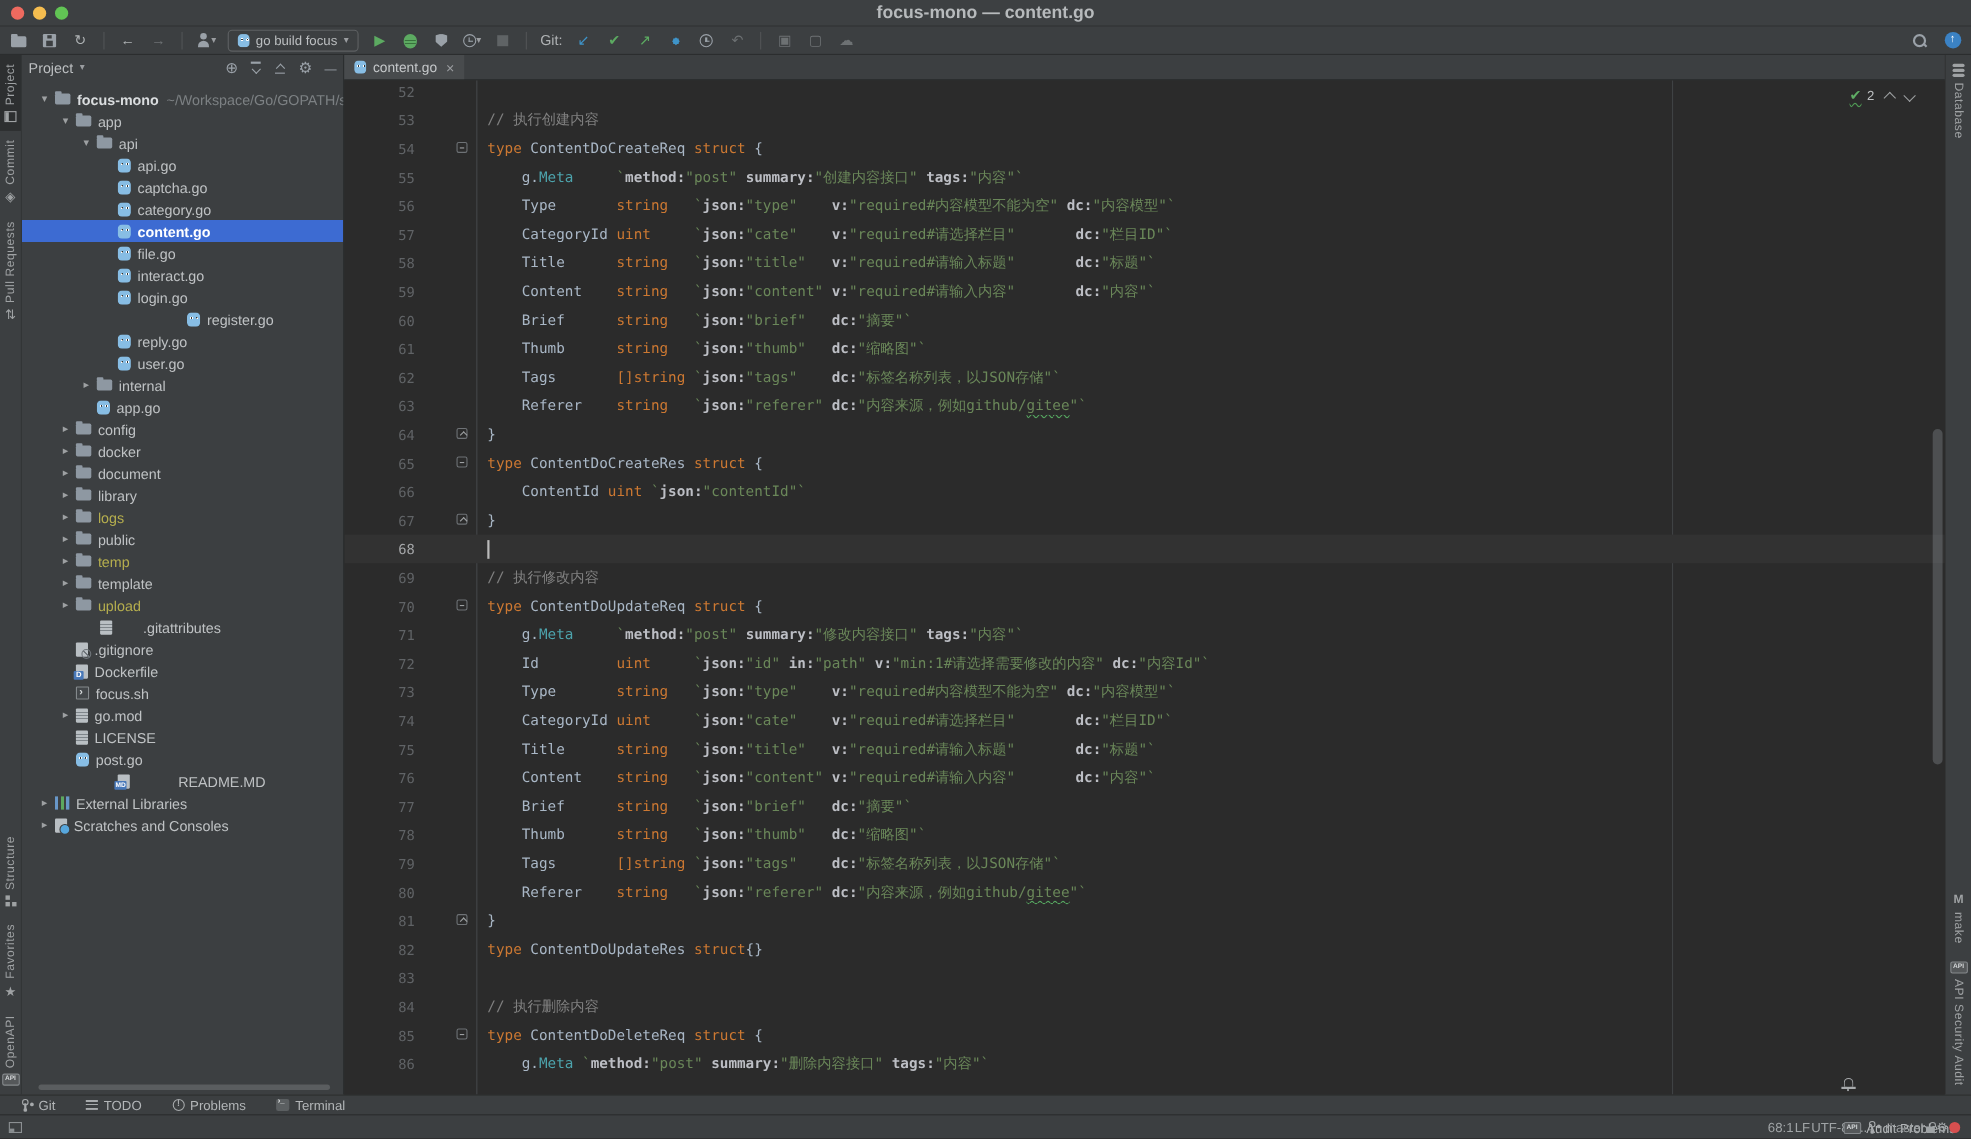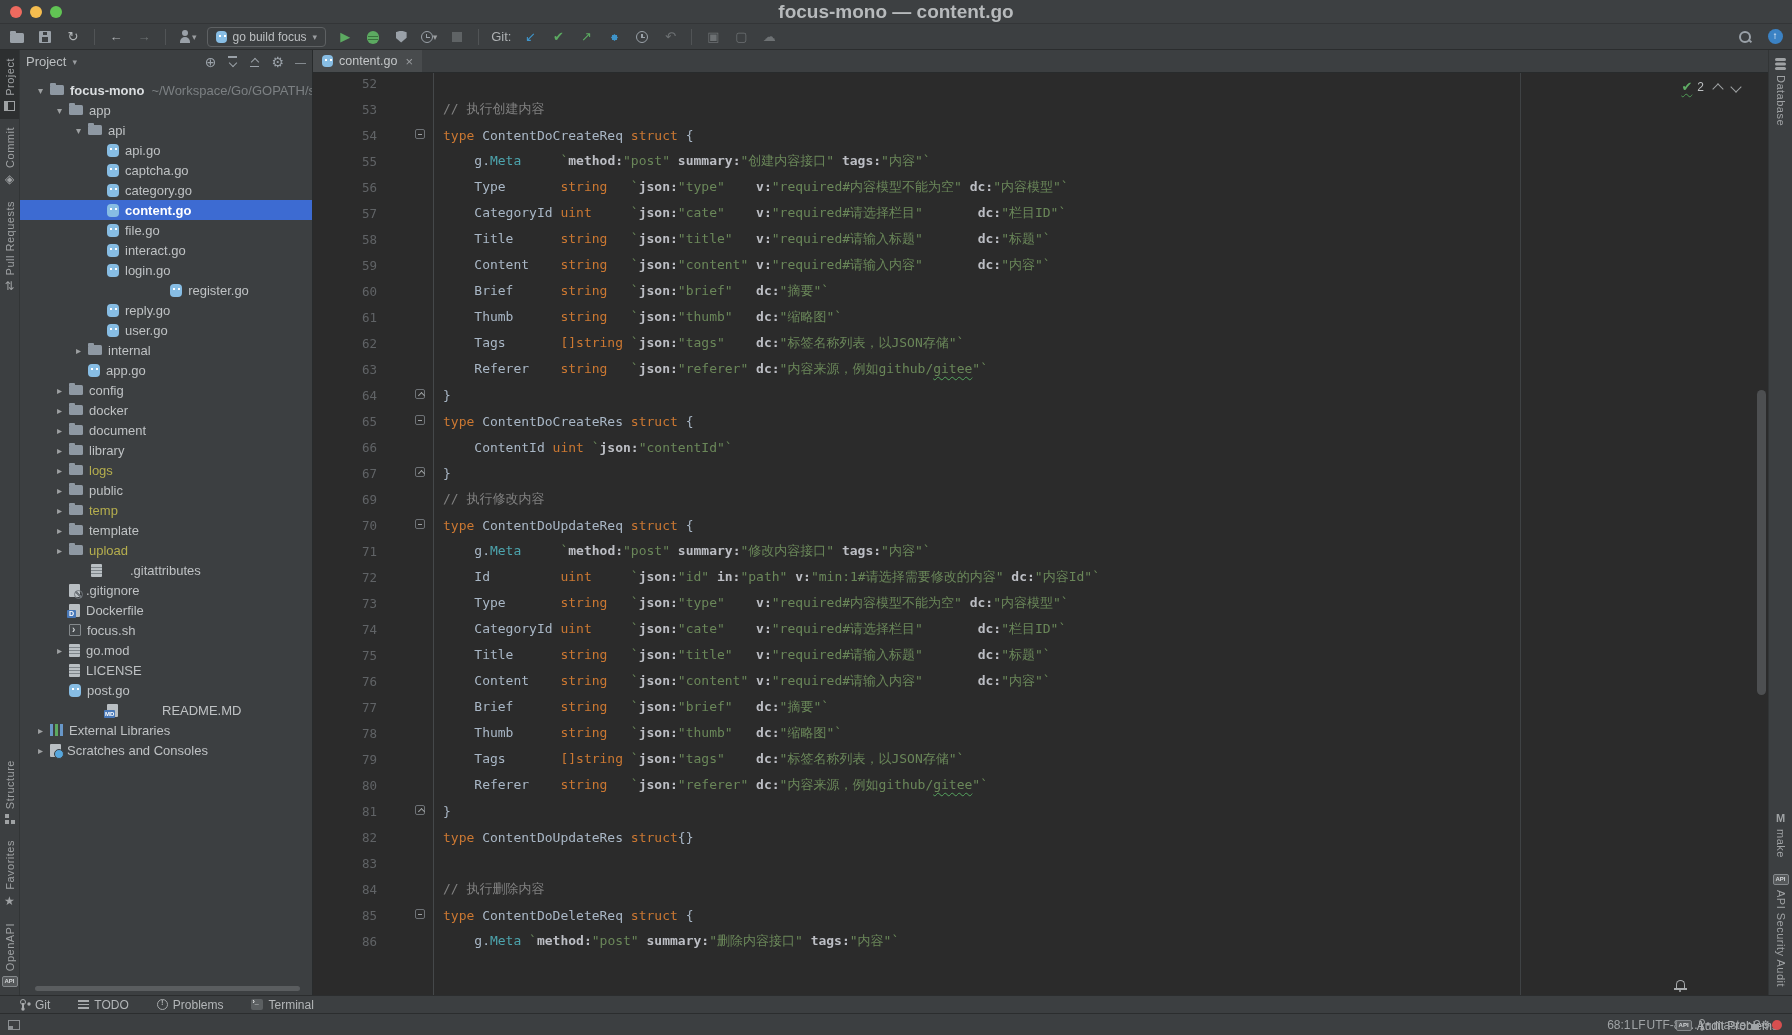--- a/index.html
+++ b/index.html
@@ -6,21 +6,21 @@
   html,body { width:1792px; height:1035px; overflow:hidden; background:#2b2b2b;
     font-family:"Liberation Sans","DejaVu Sans",sans-serif; -webkit-font-smoothing:antialiased; }
 
   
   .titlebar { height:24px; background:#3d4042; display:flex; align-items:center; position:relative;
     border-bottom:1px solid #333537; }
   .traffic { display:flex; gap:8px; margin-left:10px; }
   .tl { width:12px; height:12px; border-radius:50%; }
   .tl.red{background:#ee6a5f}.tl.yel{background:#f5bd4f}.tl.grn{background:#61c454}
   .win-title { position:absolute; left:0; right:0; text-align:center; color:#b7babc;
-    font-size:19px; font-weight:bold; pointer-events:none; }
+    font-size:16px; font-weight:bold; pointer-events:none; }
 
   
   .toolbar { height:26px; background:#3c3f41; border-bottom:1px solid #2b2d2e;
     display:flex; align-items:center; padding:0 8px; gap:10px; color:#afb3b5; font-size:13px; }
   .tb-sep { width:1px; height:16px; background:#515456; margin:0 2px; }
   .tbtn { display:flex; align-items:center; justify-content:center; min-width:18px; height:20px; cursor:default; }
   .dim { color:#6d7173 !important; }
   .grn-ic { color:#5caa61 !important; }
   .blu-ic { color:#3f94c9 !important; }
   .runcfg { display:flex; align-items:center; gap:6px; border:1px solid #5e6163; border-radius:4px;
@@ -563,20 +563,21 @@
           <div class="code-line"><span class="lnum">58</span><span class="foldcol"></span><span class="ctext"><span class="tk-n">    Title      </span><span class="tk-t">string</span><span class="tk-n">   </span><span class="tk-b">`</span><span class="tk-g">json:</span><span class="tk-s">"title"</span><span class="tk-n">   </span><span class="tk-g">v:</span><span class="tk-s">"required#请输入标题"</span><span class="tk-n">       </span><span class="tk-g">dc:</span><span class="tk-s">"标题"</span><span class="tk-b">`</span></span></div>
           <div class="code-line"><span class="lnum">59</span><span class="foldcol"></span><span class="ctext"><span class="tk-n">    Content    </span><span class="tk-t">string</span><span class="tk-n">   </span><span class="tk-b">`</span><span class="tk-g">json:</span><span class="tk-s">"content"</span><span class="tk-n"> </span><span class="tk-g">v:</span><span class="tk-s">"required#请输入内容"</span><span class="tk-n">       </span><span class="tk-g">dc:</span><span class="tk-s">"内容"</span><span class="tk-b">`</span></span></div>
           <div class="code-line"><span class="lnum">60</span><span class="foldcol"></span><span class="ctext"><span class="tk-n">    Brief      </span><span class="tk-t">string</span><span class="tk-n">   </span><span class="tk-b">`</span><span class="tk-g">json:</span><span class="tk-s">"brief"</span><span class="tk-n">   </span><span class="tk-g">dc:</span><span class="tk-s">"摘要"</span><span class="tk-b">`</span></span></div>
           <div class="code-line"><span class="lnum">61</span><span class="foldcol"></span><span class="ctext"><span class="tk-n">    Thumb      </span><span class="tk-t">string</span><span class="tk-n">   </span><span class="tk-b">`</span><span class="tk-g">json:</span><span class="tk-s">"thumb"</span><span class="tk-n">   </span><span class="tk-g">dc:</span><span class="tk-s">"缩略图"</span><span class="tk-b">`</span></span></div>
           <div class="code-line"><span class="lnum">62</span><span class="foldcol"></span><span class="ctext"><span class="tk-n">    Tags       </span><span class="tk-t">[]string</span><span class="tk-n"> </span><span class="tk-b">`</span><span class="tk-g">json:</span><span class="tk-s">"tags"</span><span class="tk-n">    </span><span class="tk-g">dc:</span><span class="tk-s">"标签名称列表，以JSON存储"</span><span class="tk-b">`</span></span></div>
           <div class="code-line"><span class="lnum">63</span><span class="foldcol"></span><span class="ctext"><span class="tk-n">    Referer    </span><span class="tk-t">string</span><span class="tk-n">   </span><span class="tk-b">`</span><span class="tk-g">json:</span><span class="tk-s">"referer"</span><span class="tk-n"> </span><span class="tk-g">dc:</span><span class="tk-s">"内容来源，例如github/</span><span class="tk-w">gitee</span><span class="tk-s">"</span><span class="tk-b">`</span></span></div>
           <div class="code-line"><span class="lnum">64</span><span class="foldcol"><span class="fold-mark e"></span></span><span class="ctext"><span class="tk-n">}</span></span></div>
           <div class="code-line"><span class="lnum">65</span><span class="foldcol"><span class="fold-mark s"></span></span><span class="ctext"><span class="tk-k">type</span><span class="tk-n"> ContentDoCreateRes </span><span class="tk-k">struct</span><span class="tk-n"> {</span></span></div>
           <div class="code-line"><span class="lnum">66</span><span class="foldcol"></span><span class="ctext"><span class="tk-n">    ContentId </span><span class="tk-t">uint</span><span class="tk-n"> </span><span class="tk-b">`</span><span class="tk-g">json:</span><span class="tk-s">"contentId"</span><span class="tk-b">`</span></span></div>
           <div class="code-line"><span class="lnum">67</span><span class="foldcol"><span class="fold-mark e"></span></span><span class="ctext"><span class="tk-n">}</span></span></div>
+          <div class="code-line current"><span class="lnum">68</span><span class="foldcol"></span><span class="ctext"><span class="caret-bar"></span></span></div>
           <div class="code-line"><span class="lnum">69</span><span class="foldcol"></span><span class="ctext"><span class="tk-c">// 执行修改内容</span></span></div>
           <div class="code-line"><span class="lnum">70</span><span class="foldcol"><span class="fold-mark s"></span></span><span class="ctext"><span class="tk-k">type</span><span class="tk-n"> ContentDoUpdateReq </span><span class="tk-k">struct</span><span class="tk-n"> {</span></span></div>
           <div class="code-line"><span class="lnum">71</span><span class="foldcol"></span><span class="ctext"><span class="tk-n">    g.</span><span class="tk-m">Meta</span><span class="tk-n">     </span><span class="tk-b">`</span><span class="tk-g">method:</span><span class="tk-s">"post"</span><span class="tk-n"> </span><span class="tk-g">summary:</span><span class="tk-s">"修改内容接口"</span><span class="tk-n"> </span><span class="tk-g">tags:</span><span class="tk-s">"内容"</span><span class="tk-b">`</span></span></div>
           <div class="code-line"><span class="lnum">72</span><span class="foldcol"></span><span class="ctext"><span class="tk-n">    Id         </span><span class="tk-t">uint</span><span class="tk-n">     </span><span class="tk-b">`</span><span class="tk-g">json:</span><span class="tk-s">"id"</span><span class="tk-n"> </span><span class="tk-g">in:</span><span class="tk-s">"path"</span><span class="tk-n"> </span><span class="tk-g">v:</span><span class="tk-s">"min:1#请选择需要修改的内容"</span><span class="tk-n"> </span><span class="tk-g">dc:</span><span class="tk-s">"内容Id"</span><span class="tk-b">`</span></span></div>
           <div class="code-line"><span class="lnum">73</span><span class="foldcol"></span><span class="ctext"><span class="tk-n">    Type       </span><span class="tk-t">string</span><span class="tk-n">   </span><span class="tk-b">`</span><span class="tk-g">json:</span><span class="tk-s">"type"</span><span class="tk-n">    </span><span class="tk-g">v:</span><span class="tk-s">"required#内容模型不能为空"</span><span class="tk-n"> </span><span class="tk-g">dc:</span><span class="tk-s">"内容模型"</span><span class="tk-b">`</span></span></div>
           <div class="code-line"><span class="lnum">74</span><span class="foldcol"></span><span class="ctext"><span class="tk-n">    CategoryId </span><span class="tk-t">uint</span><span class="tk-n">     </span><span class="tk-b">`</span><span class="tk-g">json:</span><span class="tk-s">"cate"</span><span class="tk-n">    </span><span class="tk-g">v:</span><span class="tk-s">"required#请选择栏目"</span><span class="tk-n">       </span><span class="tk-g">dc:</span><span class="tk-s">"栏目ID"</span><span class="tk-b">`</span></span></div>
           <div class="code-line"><span class="lnum">75</span><span class="foldcol"></span><span class="ctext"><span class="tk-n">    Title      </span><span class="tk-t">string</span><span class="tk-n">   </span><span class="tk-b">`</span><span class="tk-g">json:</span><span class="tk-s">"title"</span><span class="tk-n">   </span><span class="tk-g">v:</span><span class="tk-s">"required#请输入标题"</span><span class="tk-n">       </span><span class="tk-g">dc:</span><span class="tk-s">"标题"</span><span class="tk-b">`</span></span></div>
           <div class="code-line"><span class="lnum">76</span><span class="foldcol"></span><span class="ctext"><span class="tk-n">    Content    </span><span class="tk-t">string</span><span class="tk-n">   </span><span class="tk-b">`</span><span class="tk-g">json:</span><span class="tk-s">"content"</span><span class="tk-n"> </span><span class="tk-g">v:</span><span class="tk-s">"required#请输入内容"</span><span class="tk-n">       </span><span class="tk-g">dc:</span><span class="tk-s">"内容"</span><span class="tk-b">`</span></span></div>
           <div class="code-line"><span class="lnum">77</span><span class="foldcol"></span><span class="ctext"><span class="tk-n">    Brief      </span><span class="tk-t">string</span><span class="tk-n">   </span><span class="tk-b">`</span><span class="tk-g">json:</span><span class="tk-s">"brief"</span><span class="tk-n">   </span><span class="tk-g">dc:</span><span class="tk-s">"摘要"</span><span class="tk-b">`</span></span></div>
           <div class="code-line"><span class="lnum">78</span><span class="foldcol"></span><span class="ctext"><span class="tk-n">    Thumb      </span><span class="tk-t">string</span><span class="tk-n">   </span><span class="tk-b">`</span><span class="tk-g">json:</span><span class="tk-s">"thumb"</span><span class="tk-n">   </span><span class="tk-g">dc:</span><span class="tk-s">"缩略图"</span><span class="tk-b">`</span></span></div>

